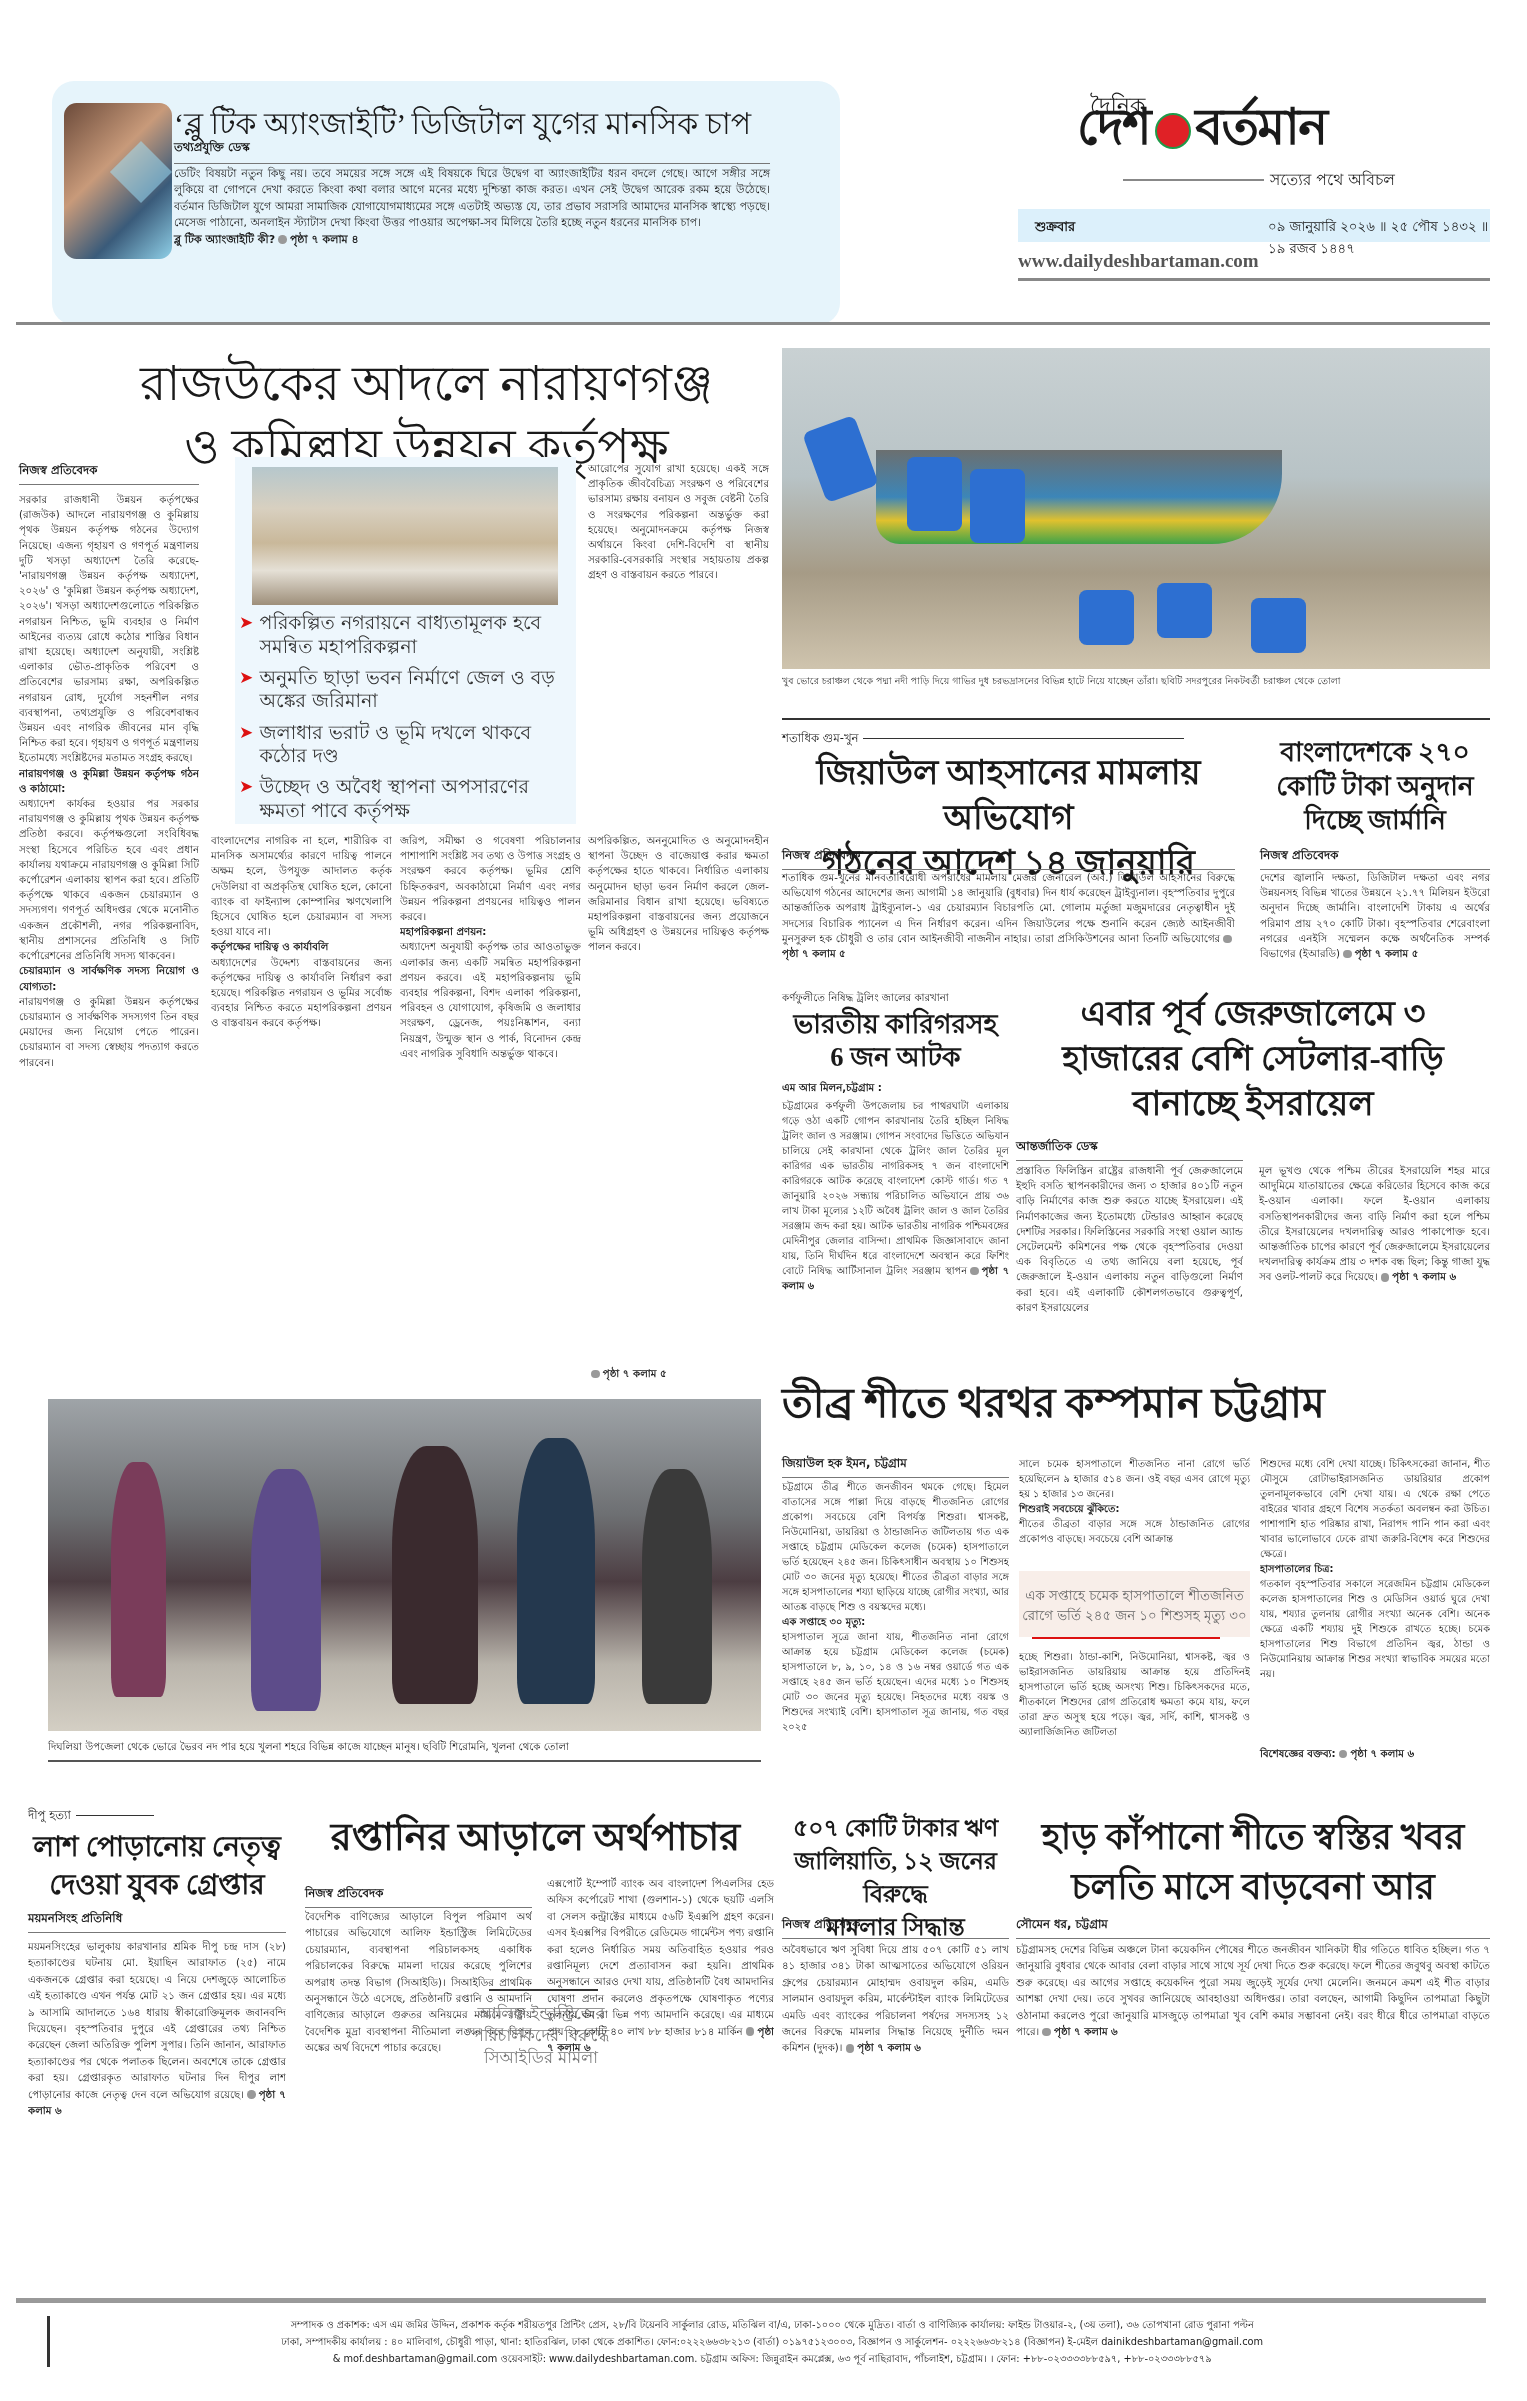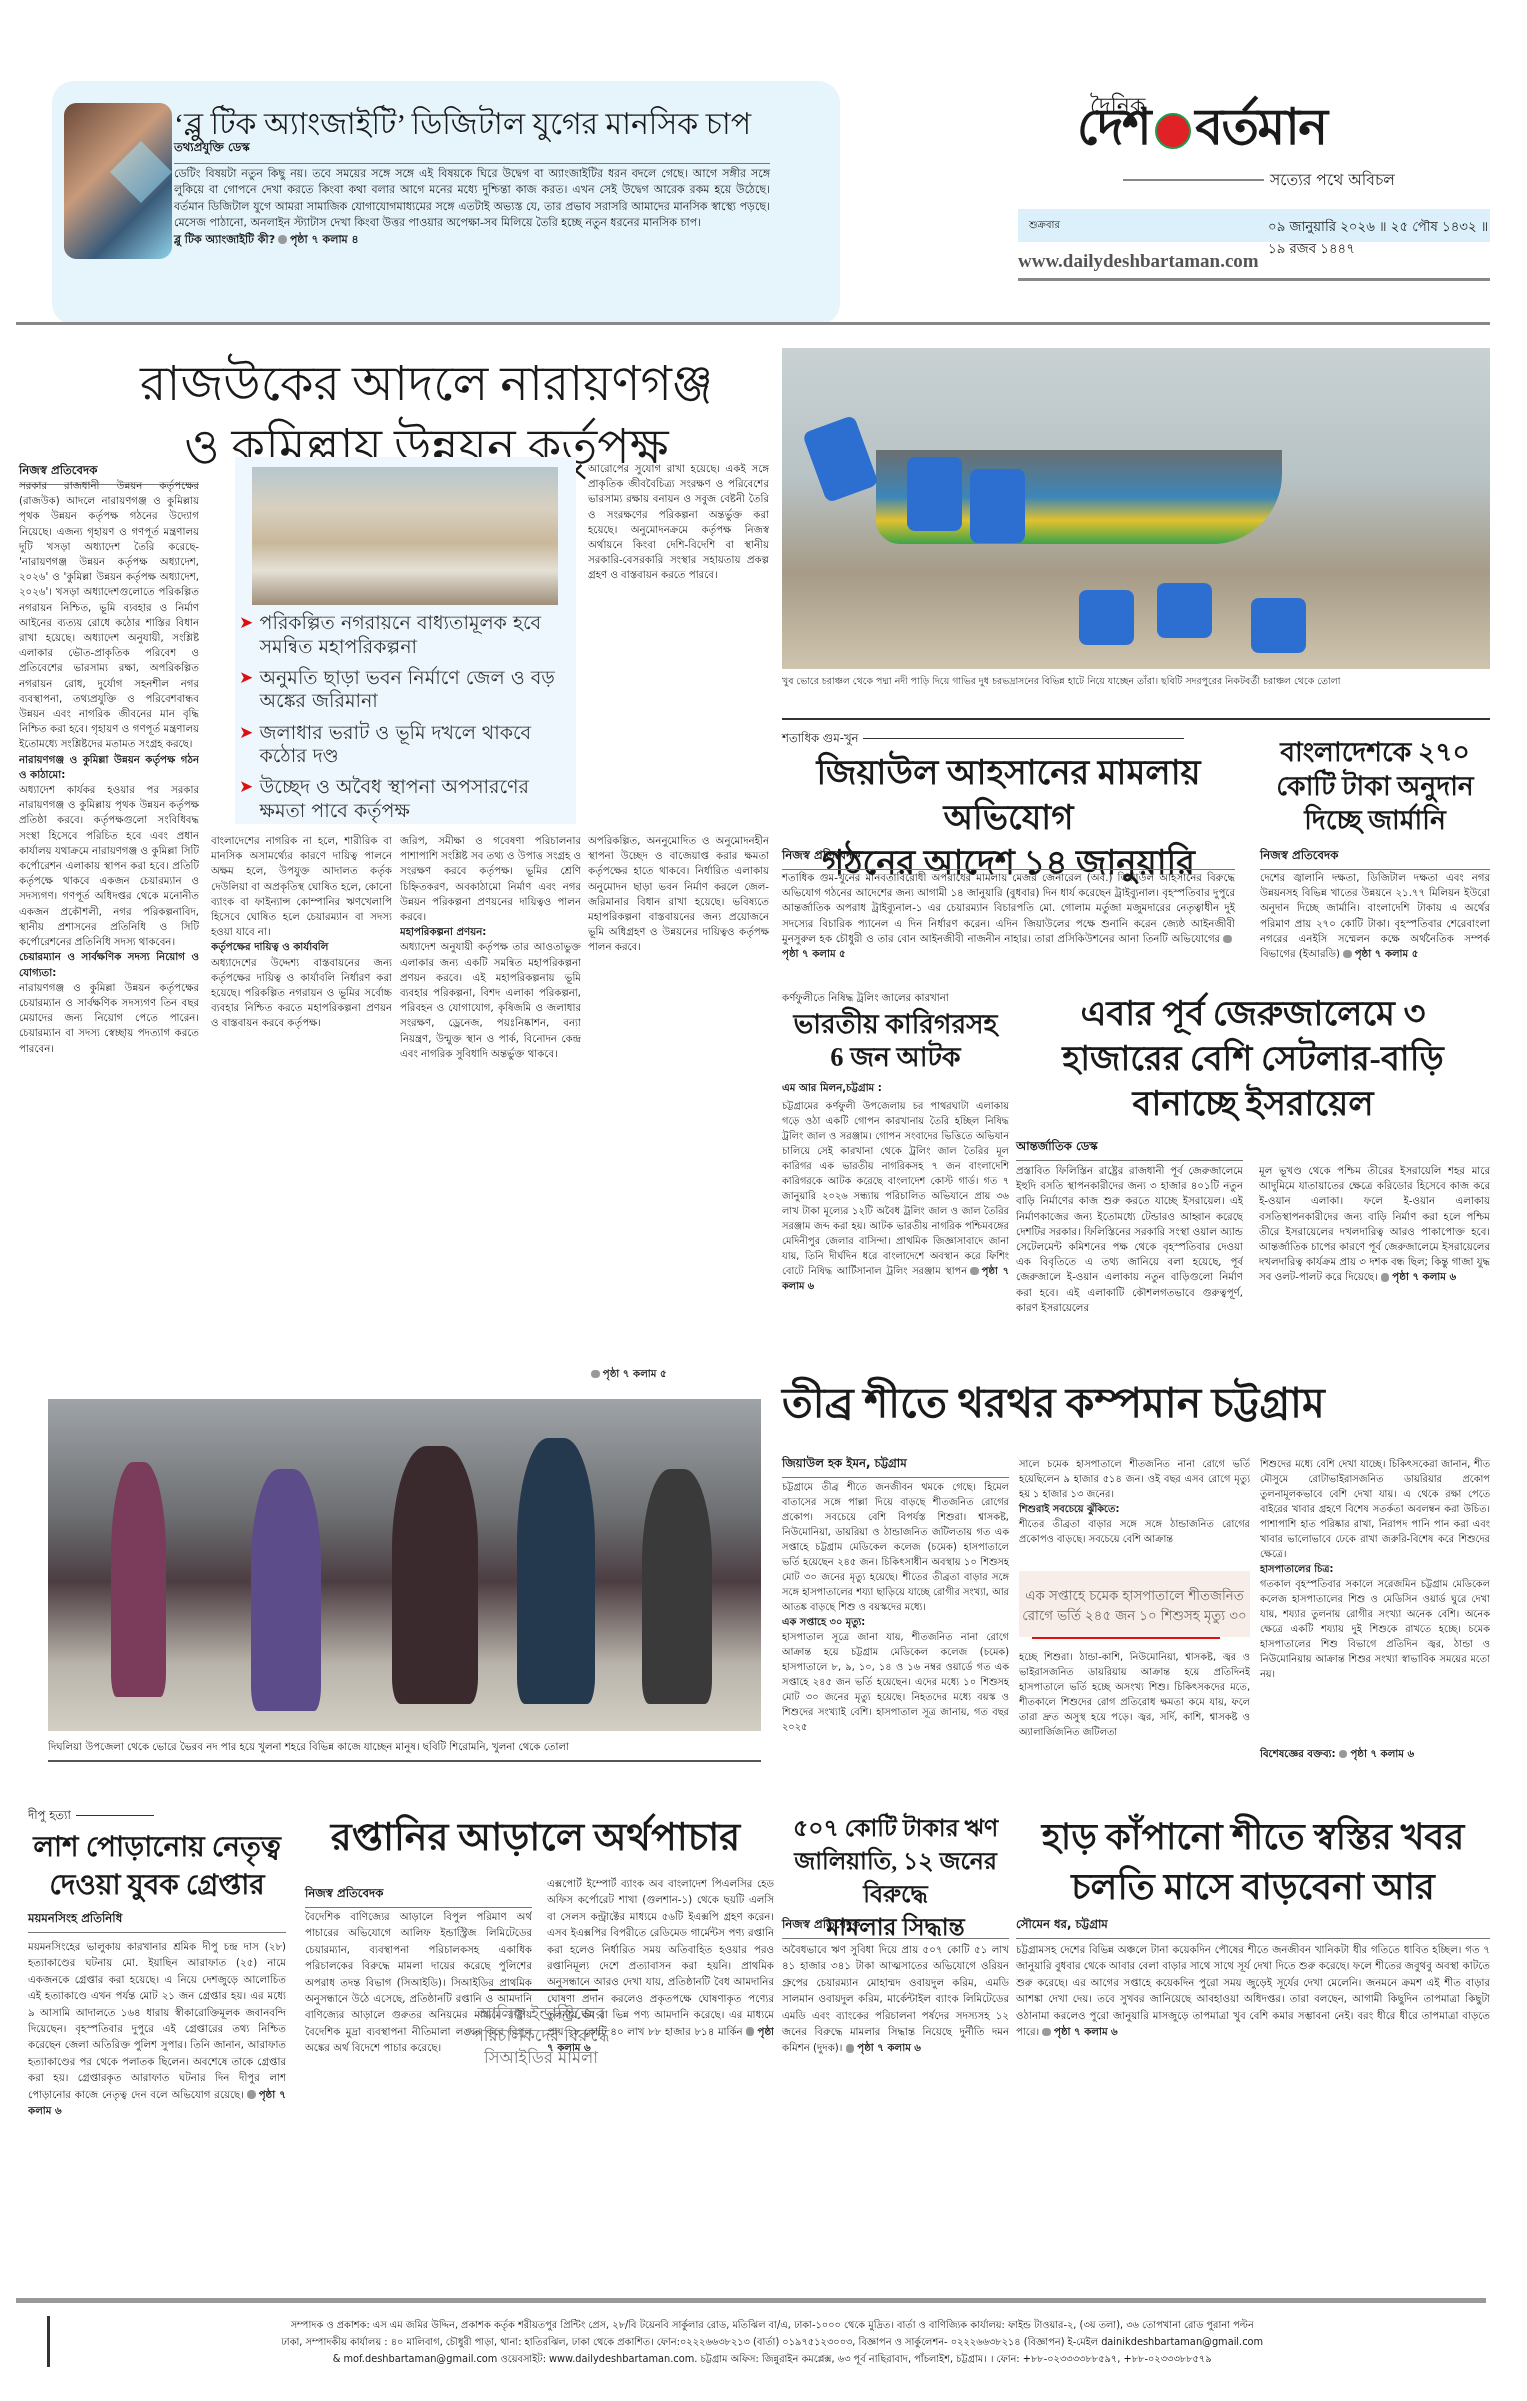--- a/index.html
+++ b/index.html
@@ -12,21 +12,21 @@
 .teaser-desk{left:174px;top:138px;font-size:11.7px;font-weight:bold;border-bottom:1.6px solid #777;width:596px;padding-bottom:4.7px}
 .teaser-body{left:174px;top:166px;width:596px;font-size:11px;line-height:16.4px;text-align:justify}
 .teaser-jump{font-weight:bold}
 .dot{display:inline-block;width:8.6px;height:8.6px;border-radius:50%;background:#999;margin:0 3.1px;vertical-align:middle}
 .mast-dainik{left:1090px;top:88px;font-size:22px}
 .mast-title{left:1077px;top:102px;font-size:50px;font-weight:bold;letter-spacing:-1.6px;white-space:nowrap;line-height:1}
 .mast-emblem{display:inline-block;width:36px;height:36px;border-radius:50%;background:#e02126;border:2.3px solid #1f9b4a;vertical-align:middle;margin:0 4.7px}
 .mast-line{left:1123px;top:179px;width:141px;height:1.6px;background:#888}
 .mast-tag{left:1270px;top:168px;font-size:15.6px}
 .dateband{left:1018px;top:209px;width:472px;height:33px;background:#dcf0fb}
-.dateband .day{position:absolute;left:11px;top:7.8px;font-size:10px;font-weight:normal}
+.dateband .day{position:absolute;left:17px;top:7.8px;font-size:13px;font-weight:bold}
 .dateband .date{position:absolute;left:250px;top:7.8px;font-size:13.3px}
 .website{left:1018px;top:250px;font-size:19px;font-family:"Liberation Serif",serif;font-weight:bold;color:#555}
 .lead-head{left:102px;top:352px;width:649px;text-align:center;font-size:48px;line-height:63px;font-family:"Liberation Serif",serif;font-weight:normal}
 .byline{font-size:11.7px;font-weight:bold;border-bottom:1.6px solid #777;padding-bottom:3.1px}
 .col{font-size:10.2px;line-height:15.2px;text-align:justify;color:#222}
 .col b{font-weight:bold}
 .hl-box{left:235px;top:457px;width:341px;height:367px;background:#eef7fd}
 .city-img{left:252px;top:467px;width:306px;height:138px;background:linear-gradient(180deg,#b6c7cc 0%,#d8d0c0 30%,#c9b89a 55%,#e5e0d6 75%,#9e8f7a 100%)}
 .hl-items{left:239px;top:611px;width:328px}
 .hl-item{display:flex;gap:6.3px;font-size:19px;line-height:23.5px;color:#333;margin-bottom:7.8px}
@@ -73,21 +73,21 @@
 </div>
 <div class="abs website">www.dailydeshbartaman.com</div>
 <div class="abs" style="left:1018px;top:278px;width:472px;height:3.1px;background:#888"></div>
 <div class="abs" style="left:15.6px;top:322px;width:1474px;height:3.1px;background:#888"></div>
 
 <div class="abs lead-head">
   <div>রাজউকের আদলে নারায়ণগঞ্জ</div>
   <div>ও কুমিল্লায় উন্নয়ন কর্তৃপক্ষ</div>
 </div>
 <div class="abs byline" style="left:19px;top:461px;width:180px">নিজস্ব প্রতিবেদক</div>
-<div class="abs col" style="left:19px;top:478px;width:180px;height:907px;overflow:hidden">
+<div class="abs col" style="left:19px;top:492px;width:180px;height:907px;overflow:hidden">
   <span>সরকার রাজধানী উন্নয়ন কর্তৃপক্ষের (রাজউক) আদলে নারায়ণগঞ্জ ও কুমিল্লায় পৃথক উন্নয়ন কর্তৃপক্ষ গঠনের উদ্যোগ নিয়েছে। এজন্য গৃহায়ণ ও গণপূর্ত মন্ত্রণালয় দুটি খসড়া অধ্যাদেশ তৈরি করেছে- 'নারায়ণগঞ্জ উন্নয়ন কর্তৃপক্ষ অধ্যাদেশ, ২০২৬' ও 'কুমিল্লা উন্নয়ন কর্তৃপক্ষ অধ্যাদেশ, ২০২৬'। খসড়া অধ্যাদেশগুলোতে পরিকল্পিত নগরায়ন নিশ্চিত, ভূমি ব্যবহার ও নির্মাণ আইনের ব্যত্যয় রোধে কঠোর শাস্তির বিধান রাখা হয়েছে। অধ্যাদেশ অনুযায়ী, সংশ্লিষ্ট এলাকার ভৌত-প্রাকৃতিক পরিবেশ ও প্রতিবেশের ভারসাম্য রক্ষা, অপরিকল্পিত নগরায়ন রোধ, দুর্যোগ সহনশীল নগর ব্যবস্থাপনা, তথ্যপ্রযুক্তি ও পরিবেশবান্ধব উন্নয়ন এবং নাগরিক জীবনের মান বৃদ্ধি নিশ্চিত করা হবে। গৃহায়ণ ও গণপূর্ত মন্ত্রণালয় ইতোমধ্যে সংশ্লিষ্টদের মতামত সংগ্রহ করছে।</span><br>
   <b>নারায়ণগঞ্জ ও কুমিল্লা উন্নয়ন কর্তৃপক্ষ গঠন ও কাঠামো:</b><br>
   <span>অধ্যাদেশ কার্যকর হওয়ার পর সরকার নারায়ণগঞ্জ ও কুমিল্লায় পৃথক উন্নয়ন কর্তৃপক্ষ প্রতিষ্ঠা করবে। কর্তৃপক্ষগুলো সংবিধিবদ্ধ সংস্থা হিসেবে পরিচিত হবে এবং প্রধান কার্যালয় যথাক্রমে নারায়ণগঞ্জ ও কুমিল্লা সিটি কর্পোরেশন এলাকায় স্থাপন করা হবে। প্রতিটি কর্তৃপক্ষে থাকবে একজন চেয়ারম্যান ও সদস্যগণ। গণপূর্ত অধিদপ্তর থেকে মনোনীত একজন প্রকৌশলী, নগর পরিকল্পনাবিদ, স্থানীয় প্রশাসনের প্রতিনিধি ও সিটি কর্পোরেশনের প্রতিনিধি সদস্য থাকবেন।</span><br>
   <b>চেয়ারম্যান ও সার্বক্ষণিক সদস্য নিয়োগ ও যোগ্যতা:</b><br>
   <span>নারায়ণগঞ্জ ও কুমিল্লা উন্নয়ন কর্তৃপক্ষের চেয়ারম্যান ও সার্বক্ষণিক সদস্যগণ তিন বছর মেয়াদের জন্য নিয়োগ পেতে পারেন। চেয়ারম্যান বা সদস্য স্বেচ্ছায় পদত্যাগ করতে পারবেন।</span>
 </div>
 <div class="abs hl-box"></div>
 <div class="abs city-img"></div>
 <div class="abs hl-items">
   <div class="hl-item">

